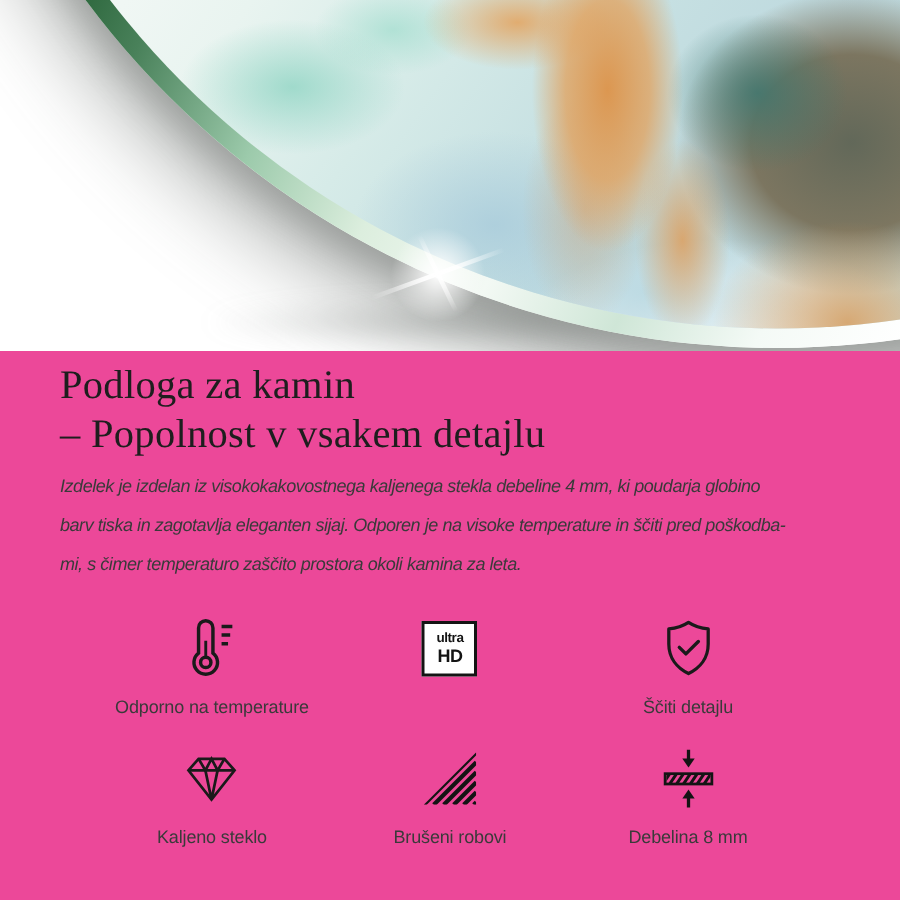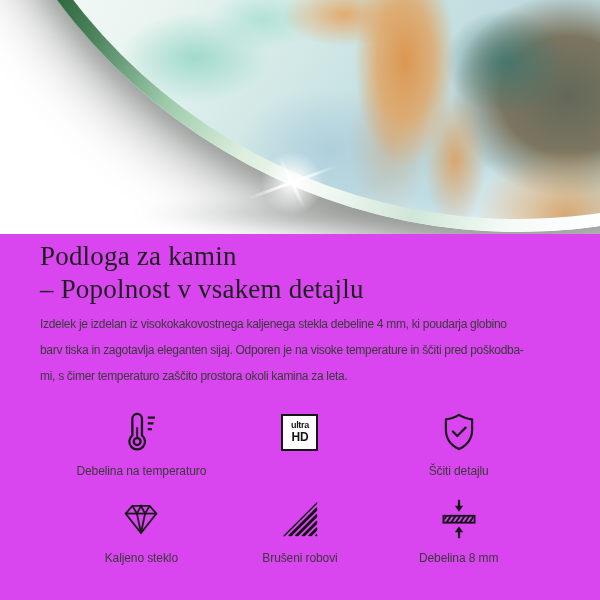--- a/index.html
+++ b/index.html
@@ -1,17 +1,17 @@
 <!DOCTYPE html>
 <html><head>
 <meta charset="utf-8">
 <style>
   html,body{margin:0;padding:0;background:#fff;}
   .page{
-    position:relative;width:600px;height:600px;overflow:hidden;background:#d946ef;
+    position:relative;width:600px;height:600px;overflow:hidden;background:#ec4899;
     font-family:"Liberation Sans",sans-serif;
   }
   
   .hero{position:relative;width:600px;height:234px;overflow:hidden;background:#ffffff;}
   .disc-shadow{
     position:absolute;left:-56px;top:-916px;width:1148px;height:1148px;border-radius:50%;
     box-shadow:-8px 30px 55px rgba(95,100,97,.48), -2px 12px 22px rgba(95,100,97,.32);
   }
   .floor-shadow{
     position:absolute;left:70px;top:192px;width:460px;height:46px;
@@ -52,21 +52,21 @@
   .sparkle::after{content:"";position:absolute;left:17px;top:33px;width:56px;height:2.5px;
     background:linear-gradient(90deg, rgba(255,255,255,0), rgba(255,255,255,.9) 45%, rgba(255,255,255,.9) 55%, rgba(255,255,255,0));
     transform:rotate(64deg);}
   
   .content{padding:0 40px;}
   h1.title{
     margin:0;padding-top:6px;
     font-family:"Liberation Serif","DejaVu Serif",serif;
     font-weight:400;font-size:27px;line-height:33px;color:#1e1e1e;letter-spacing:.2px;
   }
-  .desc{margin:5px 0 0;color:#3a3a3a;font-size:12px;line-height:26px;letter-spacing:-.3px;}
+  .desc{margin:5px 0 0;color:#3a3a3a;font-size:12px;line-height:26px;letter-spacing:-.3px;font-style:italic;}
   .desc .line{white-space:nowrap;}
   
   .features{margin:20px 22px 0;display:grid;grid-template-columns:repeat(3,1fr);row-gap:18px;}
   .feature{display:flex;flex-direction:column;align-items:center;}
   .icon-box{height:46px;display:flex;align-items:center;justify-content:center;}
   .feature-label{margin-top:9px;font-size:12px;color:#3a3a3a;letter-spacing:-.1px;}
   .uhd{width:33px;height:33px;border:2.5px solid #141414;display:flex;flex-direction:column;
        align-items:center;justify-content:center;background:#fff;}
   .uhd .t1{font-size:9px;font-weight:700;line-height:10px;letter-spacing:-.3px;color:#141414;}
   .uhd .t2{font-size:12px;font-weight:700;line-height:14px;letter-spacing:-.3px;color:#141414;}
@@ -100,21 +100,21 @@
         <div class="icon-box">
           <svg class="ic" width="46" height="46" viewBox="0 0 48 48" fill="none" stroke="#1a1a1a" stroke-width="2.4">
             <path d="M15 10 a5 5 0 0 1 10 0 v17.5 a8.2 8.2 0 1 1 -10 0 Z"></path>
             <circle cx="20" cy="34" r="3.6"></circle>
             <line x1="20" y1="19" x2="20" y2="30" stroke-width="2"></line>
             <line x1="31" y1="9" x2="38.5" y2="9"></line>
             <line x1="31" y1="15" x2="37" y2="15"></line>
             <line x1="31" y1="21" x2="35.5" y2="21"></line>
           </svg>
         </div>
-        <div class="feature-label">Debelina na temperaturo</div>
+        <div class="feature-label">Odporno na temperature</div>
       </div>
 
       <div class="feature">
         <div class="icon-box">
           <div class="uhd">
             <span class="t1">ultra</span>
             <span class="t2">HD</span>
           </div>
         </div>
       </div>

